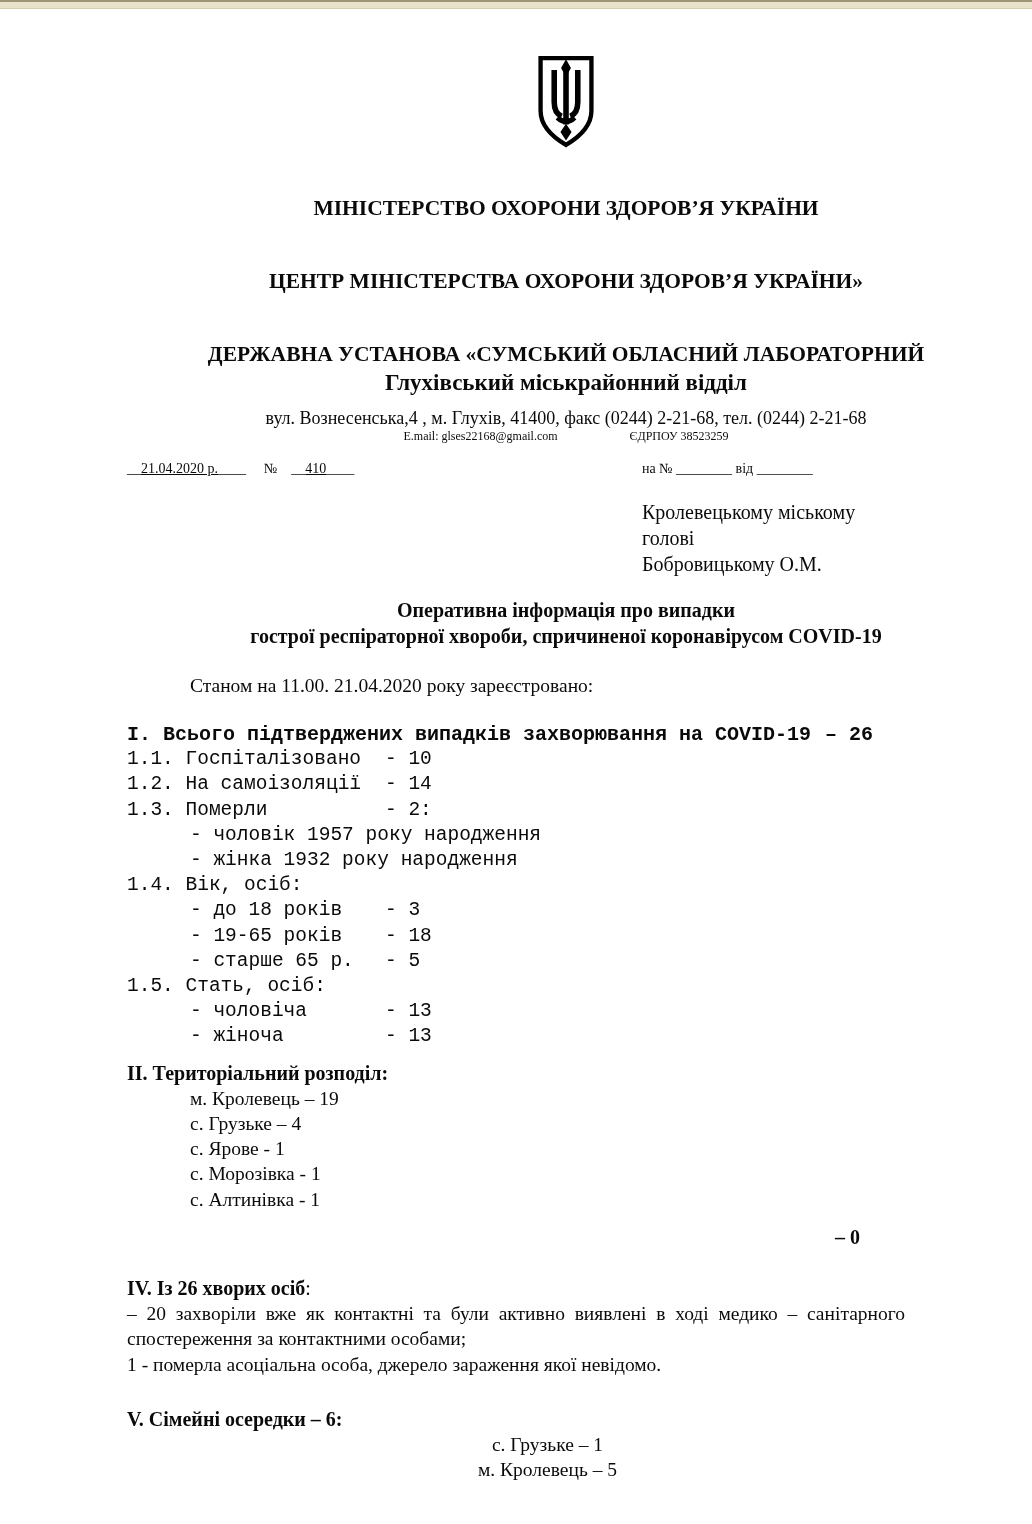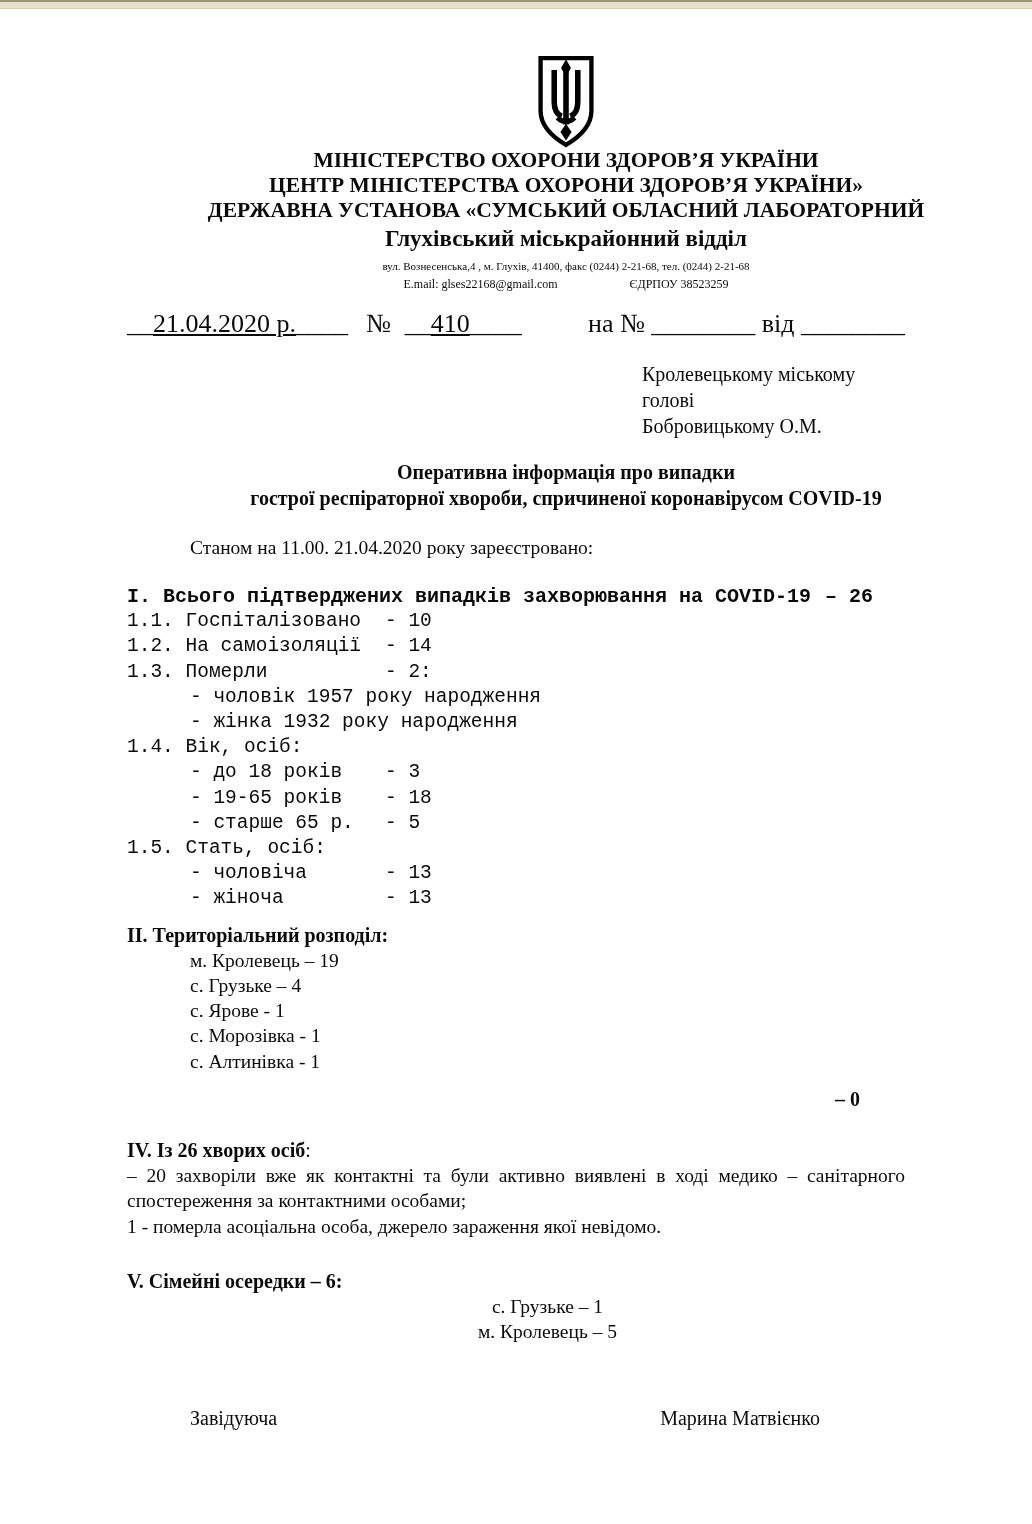--- a/index.html
+++ b/index.html
@@ -10,28 +10,28 @@
     overflow:hidden;
   }
   .topbar{
     height:8px;
     background:linear-gradient(#9d9377 0,#9d9377 2px,#e9e2cb 2px,#e9e2cb 100%);
     border-bottom:1px solid #d6cdb0;
   }
   
   .hdr-center{width:878px;margin-left:127px;text-align:center;}
   .emblem-wrap{margin-top:46px;height:93px;}
-  .h-line{font-weight:bold;font-size:21.5px;line-height:25px;white-space:nowrap;}
+  .h-line{font-weight:bold;font-size:21.5px;line-height:25px;white-space:nowrap;margin-top:48px;}
   .h-line4{font-weight:bold;font-size:23px;line-height:28px;margin-top:2px;}
-  .addr{font-size:11px;line-height:18px;margin-top:4px;white-space:nowrap;}
+  .addr{font-size:18px;line-height:18px;margin-top:12px;white-space:nowrap;}
   .email-line{font-size:12px;line-height:18px;}
   .email-gap{display:inline-block;width:72px;}
 
   .content{width:778px;margin-left:127px;}
-  .refline{margin-top:16px;font-size:26px;display:flex;white-space:nowrap;}
+  .refline{margin-top:16px;font-size:14px;display:flex;white-space:nowrap;}
   .ref-left{width:515px;}
   .no-sign{margin-left:18px;margin-right:14px;}
   .u{text-decoration:underline;}
 
   .recipient{margin-top:22px;margin-left:515px;font-size:20px;line-height:26px;}
 
   .doc-title{margin-top:20px;font-weight:bold;font-size:20px;line-height:26px;}
 
   .stanom{margin-top:24px;padding-left:63px;font-size:19.5px;line-height:25px;}
 

